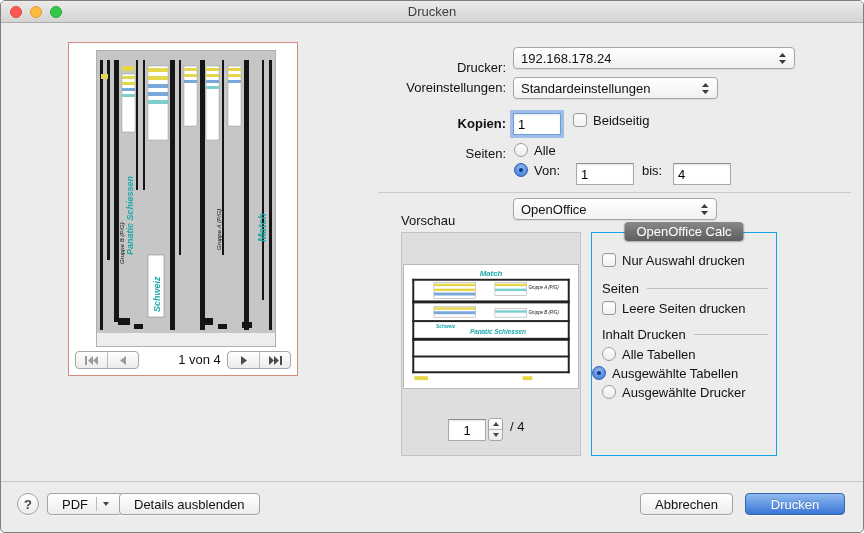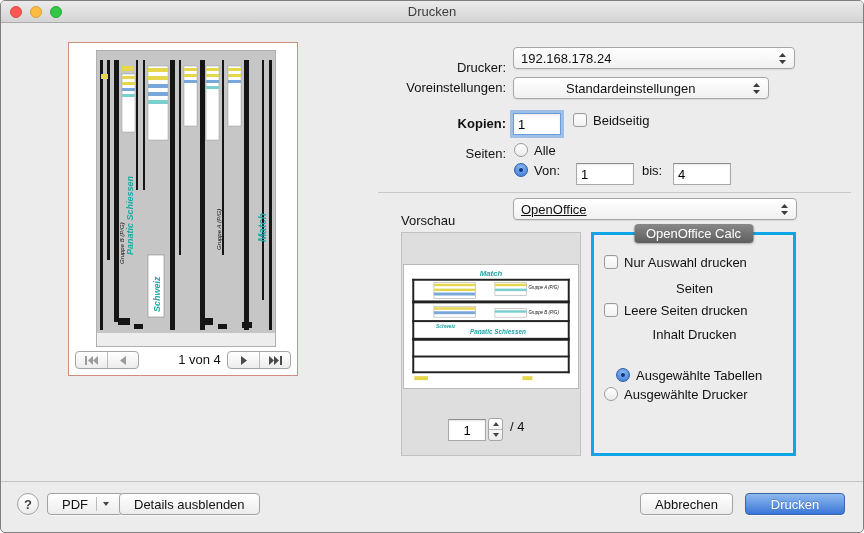--- a/index.html
+++ b/index.html
@@ -78,27 +78,27 @@
     border-radius:3px; overflow:hidden; background:linear-gradient(#fff,#ececec);
     display:flex; flex-direction:column; }
   .step { flex:1; display:flex; align-items:center; justify-content:center; }
   .step.up { border-bottom:1px solid #b5b5b5; }
   .tri-up { width:0; height:0; border-left:3px solid transparent; border-right:3px solid transparent;
     border-bottom:4px solid #444; }
   .tri-down { width:0; height:0; border-left:3px solid transparent; border-right:3px solid transparent;
     border-top:4px solid #444; }
 
   
-  .calc-panel { position:absolute; left:590px; top:231px; width:205px; height:224px;
-    border:3px solid #0ea5e9; }
+  .calc-panel { position:absolute; left:590px; top:231px; width:186px; height:224px;
+    border:1px solid #0ea5e9; }
   .panel-badge { position:absolute; top:-11px; left:50%; transform:translateX(-50%);
     background:linear-gradient(#888,#5e5e5e); color:#fff; font-size:13px;
     padding:2px 12px; border-radius:4px; white-space:nowrap; box-shadow:0 1px 2px rgba(0,0,0,.3); }
   .section-hdr { position:absolute; left:10px; right:8px; display:flex; align-items:center;
-    font-size:13px; height:18px;flex-direction:column; }
+    font-size:13px; height:18px; }
   .section-hdr .rule { flex:1; height:1px; background:#bfbfbf; margin-left:8px; }
 
   
   .footer-sep { position:absolute; left:0; right:0; top:480px; height:1px; background:#c6c6c6; }
   .btn { position:absolute; height:22px; padding:0 14px; border:1px solid #a2a2a2; border-radius:4px;
     background:linear-gradient(#ffffff,#ececec); font-size:13px; color:#111;
     display:flex; align-items:center; justify-content:center;
     box-shadow:0 1px 0 rgba(255,255,255,.6); cursor:default; font-family:"Liberation Sans",sans-serif; }
   .btn.default { background:linear-gradient(#8fbaef,#3a76d8); border-color:#3a66ad; color:#fff;
     text-shadow:0 -1px 0 rgba(0,0,0,.2); }
@@ -228,21 +228,21 @@
     <span class="popup-label">192.168.178.24</span>
     <span class="popup-arrows">
       <svg width="9" height="13">
           <polygon points="4.5,1 8,5 1,5" fill="#3c3c3c"></polygon>
           <polygon points="1,8 8,8 4.5,12" fill="#3c3c3c"></polygon>
         </svg>
     </span>
   </div>
 
   <div class="flabel" style="top:76px;">Voreinstellungen:</div>
-  <div class="popup" style="left:512px; top:76px; width:256px;padding-left:45px;">
+  <div class="popup" style="left:512px; top:76px; width:205px;">
     <span class="popup-label">Standardeinstellungen</span>
     <span class="popup-arrows">
       <svg width="9" height="13">
           <polygon points="4.5,1 8,5 1,5" fill="#3c3c3c"></polygon>
           <polygon points="1,8 8,8 4.5,12" fill="#3c3c3c"></polygon>
         </svg>
     </span>
   </div>
 
   <div class="flabel" style="top:112px;font-weight:bold;">Kopien:</div>
@@ -262,21 +262,21 @@
     <span>Von:</span>
   </div>
   <input class="tfield" style="left: 575px; top: 162px; width: 58px;" value="1">
   <div class="ctrl-row" style="left:641px; top:162px;">
     <span>bis:</span>
   </div>
   <input class="tfield" style="left: 672px; top: 162px; width: 58px;" value="4">
 
   <div class="hsep" style="left:377px; top:191px; width:473px;"></div>
 
-  <div class="popup" style="left:512px; top:197px; width:284px;text-decoration:underline;">
+  <div class="popup" style="left:512px; top:197px; width:204px;">
     <span class="popup-label">OpenOffice</span>
     <span class="popup-arrows">
       <svg width="9" height="13">
           <polygon points="4.5,1 8,5 1,5" fill="#3c3c3c"></polygon>
           <polygon points="1,8 8,8 4.5,12" fill="#3c3c3c"></polygon>
         </svg>
     </span>
   </div>
 
   <div class="section-label" style="left:400px; top:212px;">Vorschau</div>
@@ -340,21 +340,25 @@
       <span class="rule"></span>
     </div>
     <div class="ctrl-row" style="left:10px; top:68px;">
       <span class="checkbox"></span>
       <span>Leere Seiten drucken</span>
     </div>
     <div class="section-hdr" style="top:92px;">
       <span>Inhalt Drucken</span>
       <span class="rule"></span>
     </div>
-    <div class="ctrl-row" style="left:22px; top:133px;">
+    <div class="ctrl-row" style="left:10px; top:114px;">
+      <span class="radio"></span>
+      <span>Alle Tabellen</span>
+    </div>
+    <div class="ctrl-row" style="left:0; top:133px;">
       <span class="radio selected"></span>
       <span>Ausgewählte Tabellen</span>
     </div>
     <div class="ctrl-row" style="left:10px; top:152px;">
       <span class="radio"></span>
       <span>Ausgewählte Drucker</span>
     </div>
   </div>
 
   <div class="footer-sep"></div>

